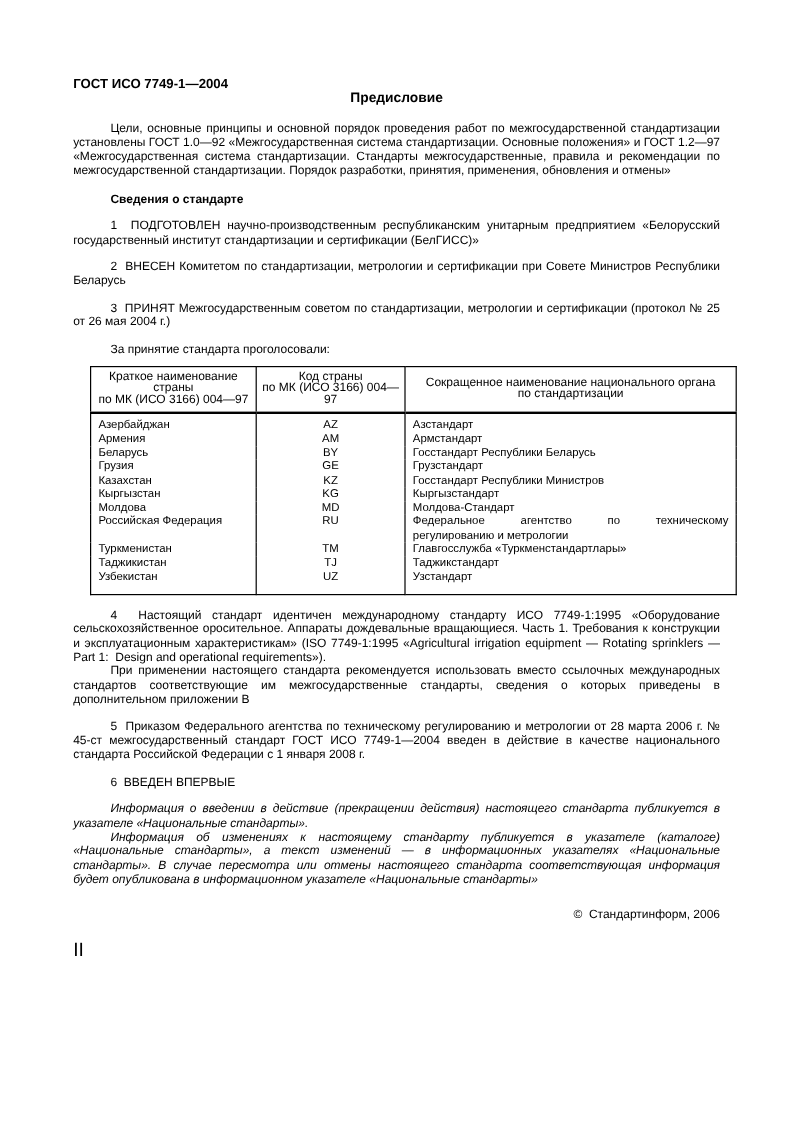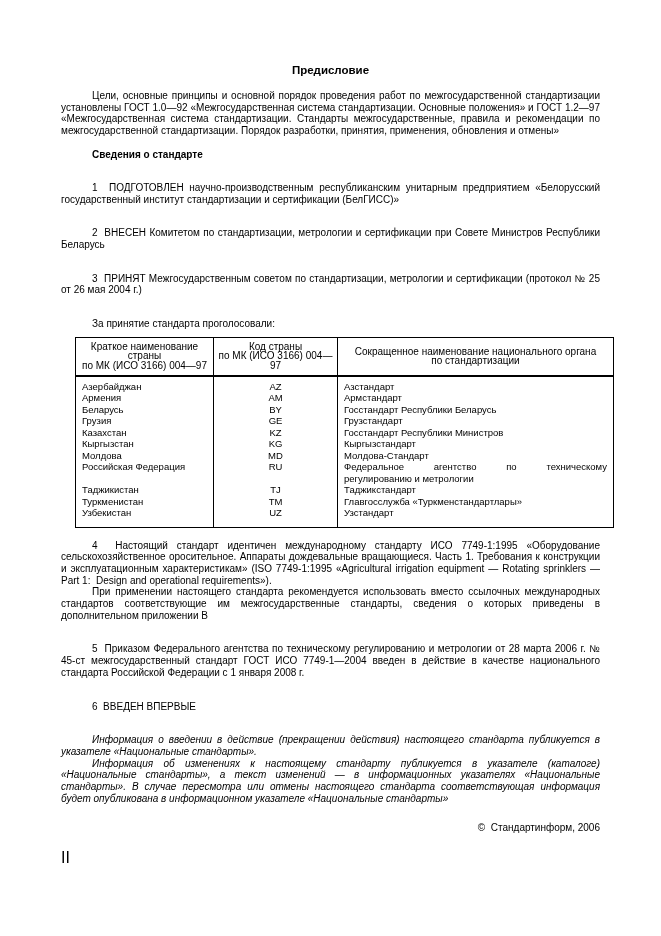--- a/index.html
+++ b/index.html
@@ -23,21 +23,21 @@
   .doc-code {
     font-size: 11px;
     font-weight: bold;
   }
   .title {
     text-align: center;
     font-size: 11.5px;
     font-weight: bold;
   }
   .para {
-    margin-top: 22px;
+    margin-top: 11px;
     font-size: 10px;
     line-height: 11.7px;
     text-align: justify;
     text-indent: 31px;
   }
   .para.first { margin-top: 14px; }
   .para.cont { margin-top: 0; }
   .subhead {
     margin-top: 12px;
     font-size: 10px;
@@ -94,20 +94,21 @@
     margin-top: 16px;
     font-size: 16px;
   }
 </style>
 </head>
 <body>
 
 <div class="page">
   <div class="content">
 
+    <div class="doc-code">ГОСТ ИСО 7749-1—2004</div>
 
     <div class="title">Предисловие</div>
 
     <p class="para first">Цели, основные принципы и основной порядок проведения работ по межгосударственной стандартизации установлены ГОСТ 1.0—92 «Межгосударственная система стандартизации. Основные положения» и ГОСТ 1.2—97 «Межгосударственная система стандартизации. Стандарты межгосударственные, правила и рекомендации по межгосударственной стандартизации. Порядок разработки, принятия, применения, обновления и отмены»</p>
 
     <p class="subhead">Сведения о стандарте</p>
 
     <p class="para">1&nbsp;&nbsp;ПОДГОТОВЛЕН научно-производственным республиканским унитарным предприятием «Белорусский государственный институт стандартизации и сертификации (БелГИСС)»</p>
     <p class="para">2&nbsp;&nbsp;ВНЕСЕН Комитетом по стандартизации, метрологии и сертификации при Совете Министров Республики Беларусь</p>
     <p class="para">3&nbsp;&nbsp;ПРИНЯТ Межгосударственным советом по стандартизации, метрологии и сертификации (протокол № 25 от 26 мая 2004 г.)</p>
@@ -168,30 +169,30 @@
         </tr>
         <tr>
           <td class="c-country">Российская Федерация</td>
           <td class="c-code">RU</td>
           <td class="c-org">
             <div class="force-justify">Федеральное агентство по техническому</div>
             <div class="org-line2">регулированию и метрологии</div>
           </td>
         </tr>
         <tr>
+          <td class="c-country">Туркменистан</td>
+          <td class="c-code">TM</td>
+          <td class="c-org">Главгосслужба «Туркменстандартлары»</td>
+        </tr>
+        <tr>
           <td class="c-country">Таджикистан</td>
           <td class="c-code">TJ</td>
           <td class="c-org">Таджикстандарт</td>
         </tr>
         <tr>
-          <td class="c-country">Туркменистан</td>
-          <td class="c-code">TM</td>
-          <td class="c-org">Главгосслужба «Туркменстандартлары»</td>
-        </tr>
-        <tr>
           <td class="c-country">Узбекистан</td>
           <td class="c-code">UZ</td>
           <td class="c-org">Узстандарт</td>
         </tr>
       </tbody>
     </table>
 
     <p class="para block-gap">4&nbsp;&nbsp;Настоящий стандарт идентичен международному стандарту ИСО 7749-1:1995 «Оборудование сельскохозяйственное оросительное. Аппараты дождевальные вращающиеся. Часть 1. Требования к конструкции и эксплуатационным характеристикам» (ISO 7749-1:1995 «Agricultural irrigation equipment — Rotating sprinklers — Part 1:&nbsp; Design and operational requirements»).</p>
     <p class="para cont">При применении настоящего стандарта рекомендуется использовать вместо ссылочных международных стандартов соответствующие им межгосударственные стандарты, сведения о которых приведены в дополнительном приложении В</p>
 

